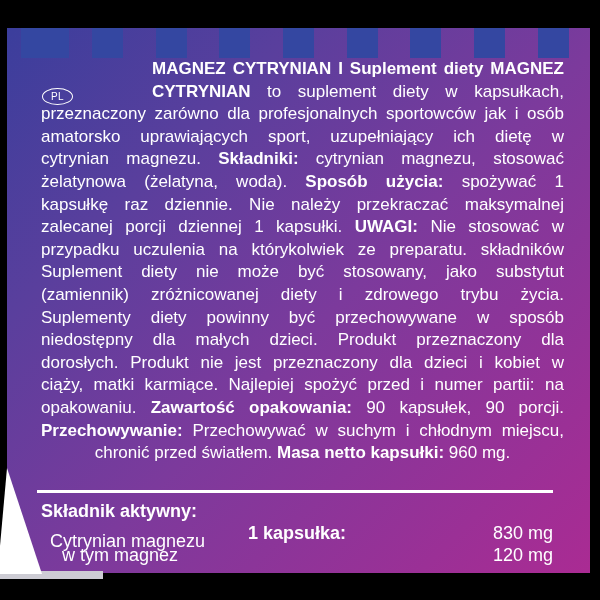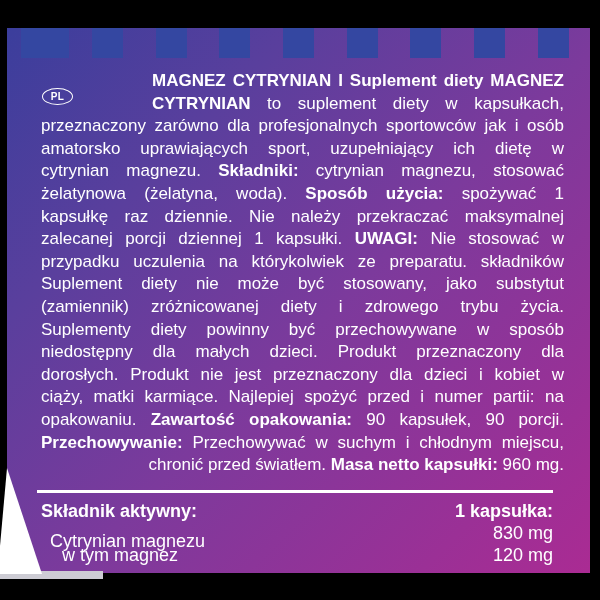--- a/index.html
+++ b/index.html
@@ -11,37 +11,37 @@
     position:absolute;left:7px;top:28px;width:583px;height:545px;
     background:linear-gradient(135deg,#3b3e9c 0%,#5a3f9d 26%,#7c3a9c 54%,#aa2b93 100%);
   }
   .tab-strip{position:absolute;left:0;top:0;width:100%;height:30px;}
   .tab{position:absolute;top:0;width:30.5px;height:30px;background:#3447a1;}
   .tab.first{width:48px;}
   .pl-badge{
     position:absolute;left:35px;top:60px;width:31px;height:17px;box-sizing:border-box;
     border:1.5px solid #fff;border-radius:50%;
     display:flex;align-items:center;justify-content:center;
-    color:#fff;font-size:10px;letter-spacing:.4px;font-weight:700;
+    color:#fff;font-size:10px;letter-spacing:.4px;font-weight:400;
   }
   .paragraph{
-    position:absolute;left:34px;top:42px;width:523px;color:#fff;
+    position:absolute;left:34px;top:30px;width:523px;color:#fff;
     font-size:17px;
   }
   .line{display:flex;justify-content:space-between;height:22.6px;line-height:22.6px;overflow:visible;}
   .line.indent{padding-left:111px;}
-  .line.nojust{justify-content:flex-end;column-gap:4.7px;}
+  .line.nojust{justify-content:center;column-gap:4.7px;}
   .w{white-space:nowrap;}
   .b{font-weight:bold;}
   .divider{position:absolute;left:30px;top:462px;width:516px;height:2.6px;background:#fff;}
   .ingr-table{position:absolute;left:34px;top:472px;width:512px;color:#fff;font-size:18px;}
   .trow{display:flex;justify-content:space-between;height:22px;line-height:22px;}
   .trow .cl{text-align:left;}
   .trow .cr{text-align:center;}
-  .trow.head{font-weight:bold;}
+  .trow.head{font-weight:bold;flex-direction:column;}
   .gray-edge{position:absolute;left:0;top:571px;width:103px;height:8px;background:#cdccd4;z-index:2;}
   .wedge{
     position:absolute;left:0;top:468px;width:44px;height:106px;background:#fff;z-index:3;
     clip-path:polygon(7px 0px,42px 106px,0px 106px,0px 78px);
   }
 </style>
 </head>
 <body>
 
 <div class="stage">

